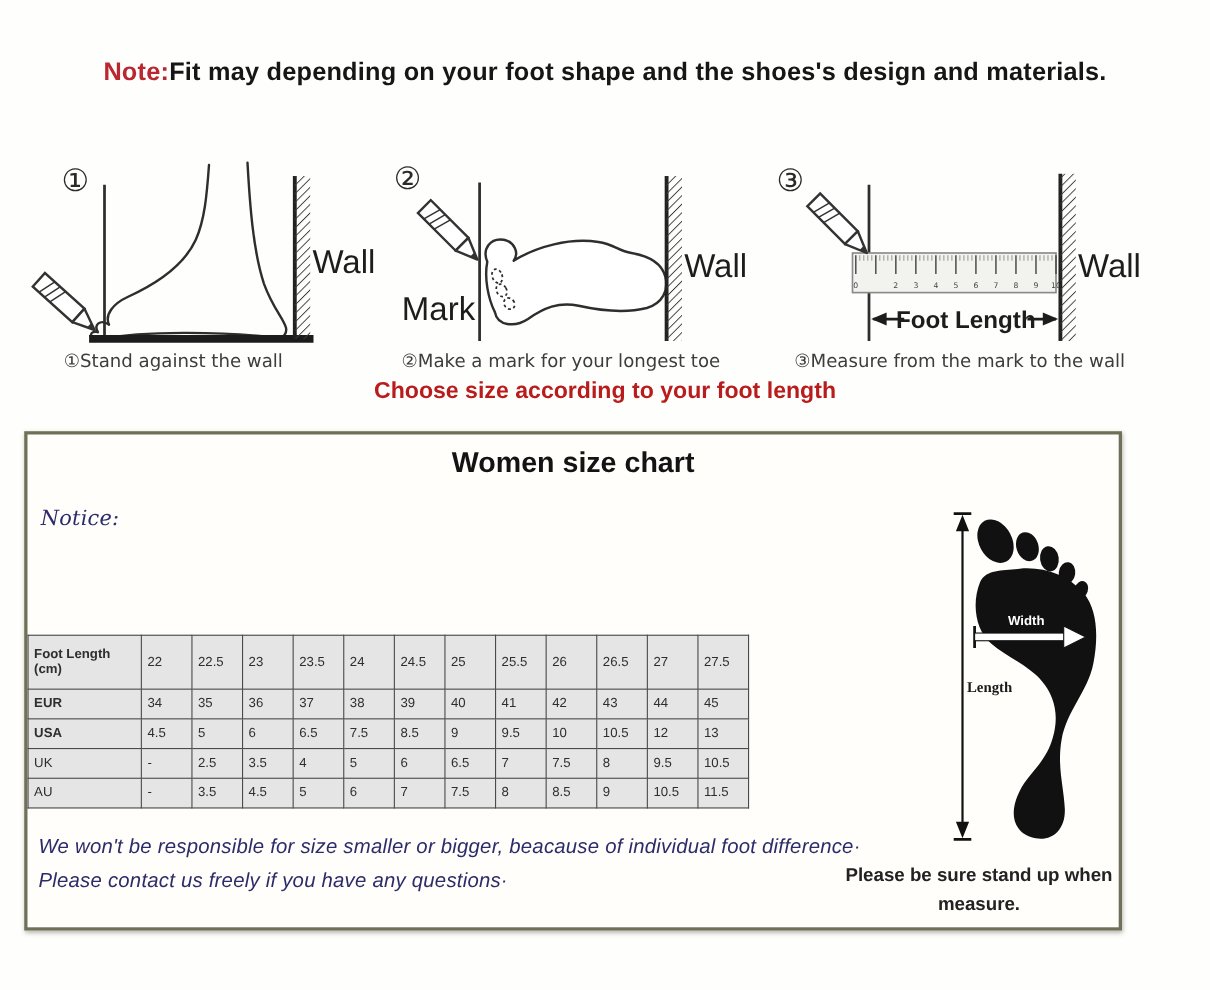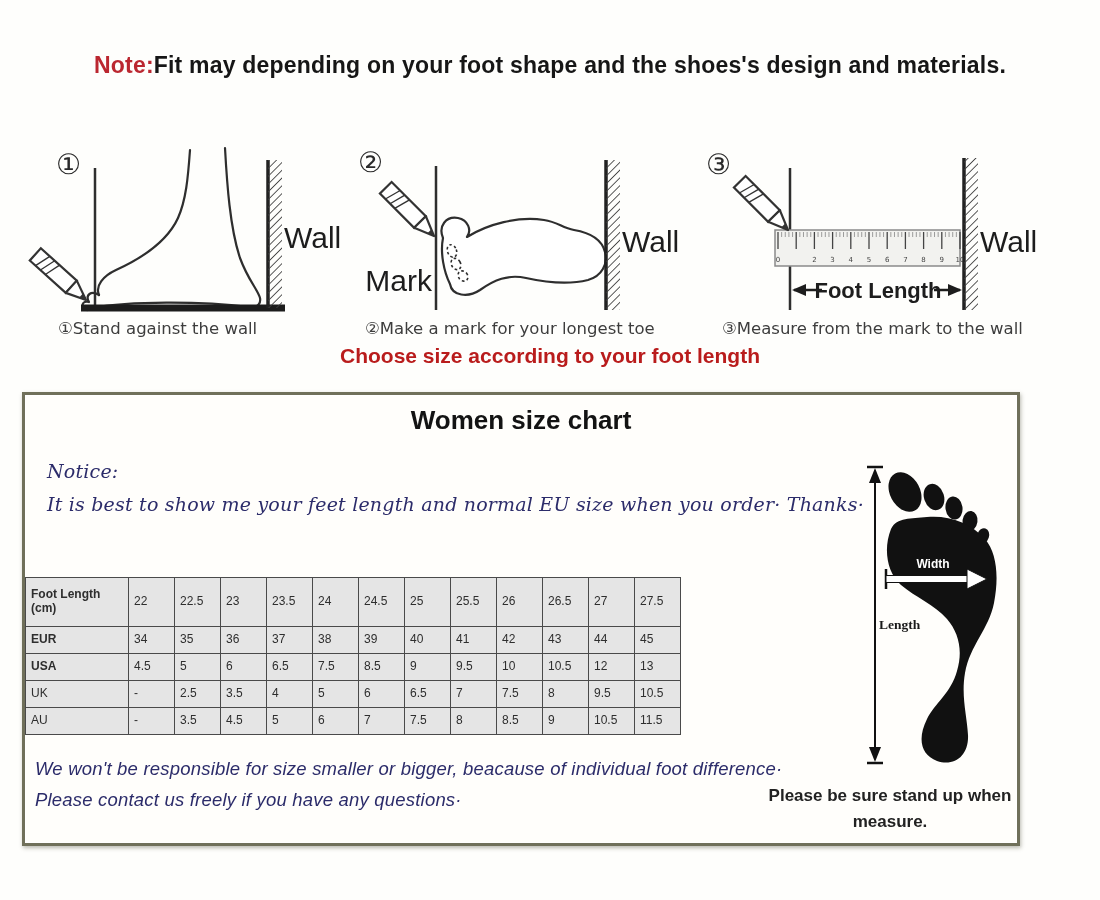--- a/index.html
+++ b/index.html
@@ -42,23 +42,23 @@
   
   .choose-heading{position:absolute;top:344px;left:0;width:100%;text-align:center;
                   font-size:21px;font-weight:bold;color:#b91c1c;}
 
   
   .chart-box{position:absolute;left:22px;top:392px;width:992px;height:448px;
              border:3px solid var(--box-border);background:#fffefb;
              box-shadow:1px 2px 4px rgba(60,60,40,.35), inset 0 0 0 1px #ffffff;}
   .box-title{margin-top:10px;text-align:center;font-size:26px;font-weight:bold;color:#131313;}
 
-  .notice{position:absolute;left:22px;top:60px;
+  .notice{position:absolute;left:12px;top:60px;
           font-family:"DejaVu Serif",serif;font-style:italic;
-          color:var(--ink-blue);font-size:19px;line-height:33px;letter-spacing:.2px;}
+          color:var(--ink-blue);font-size:19px;line-height:33px;letter-spacing:.2px;text-align:right;}
 
   table.size-table{position:absolute;left:0;top:182px;width:656px;border-collapse:collapse;
                    table-layout:fixed;font-size:12px;color:#2e2e2e;background:#e5e5e5;}
   table.size-table th,table.size-table td{
     border:1.6px solid var(--table-border);padding:0 0 0 5px;text-align:left;vertical-align:middle;
     height:26px;line-height:1.15;overflow:hidden;white-space:normal;}
   table.size-table tr:first-child th,table.size-table tr:first-child td{height:48px;}
   table.size-table th{font-weight:bold;width:97px;}
   table.size-table th.plain{font-weight:normal;}
 
@@ -235,21 +235,20 @@
     <div class="caption cap3">③Measure from the mark to the wall</div>
   </div>
 
   <div class="choose-heading">Choose size according to your foot length</div>
 
   <div class="chart-box">
     <div class="box-title">Women size chart</div>
 
     <div class="notice">
       <div>Notice:</div>
-      <div>It is best to show me your feet length and normal EU size when you order· Thanks·</div>
     </div>
 
     <table class="size-table">
       <tbody>
           <tr>
             <th>Foot Length (cm)</th>
             <td>22</td>
             <td>22.5</td>
             <td>23</td>
             <td>23.5</td>

